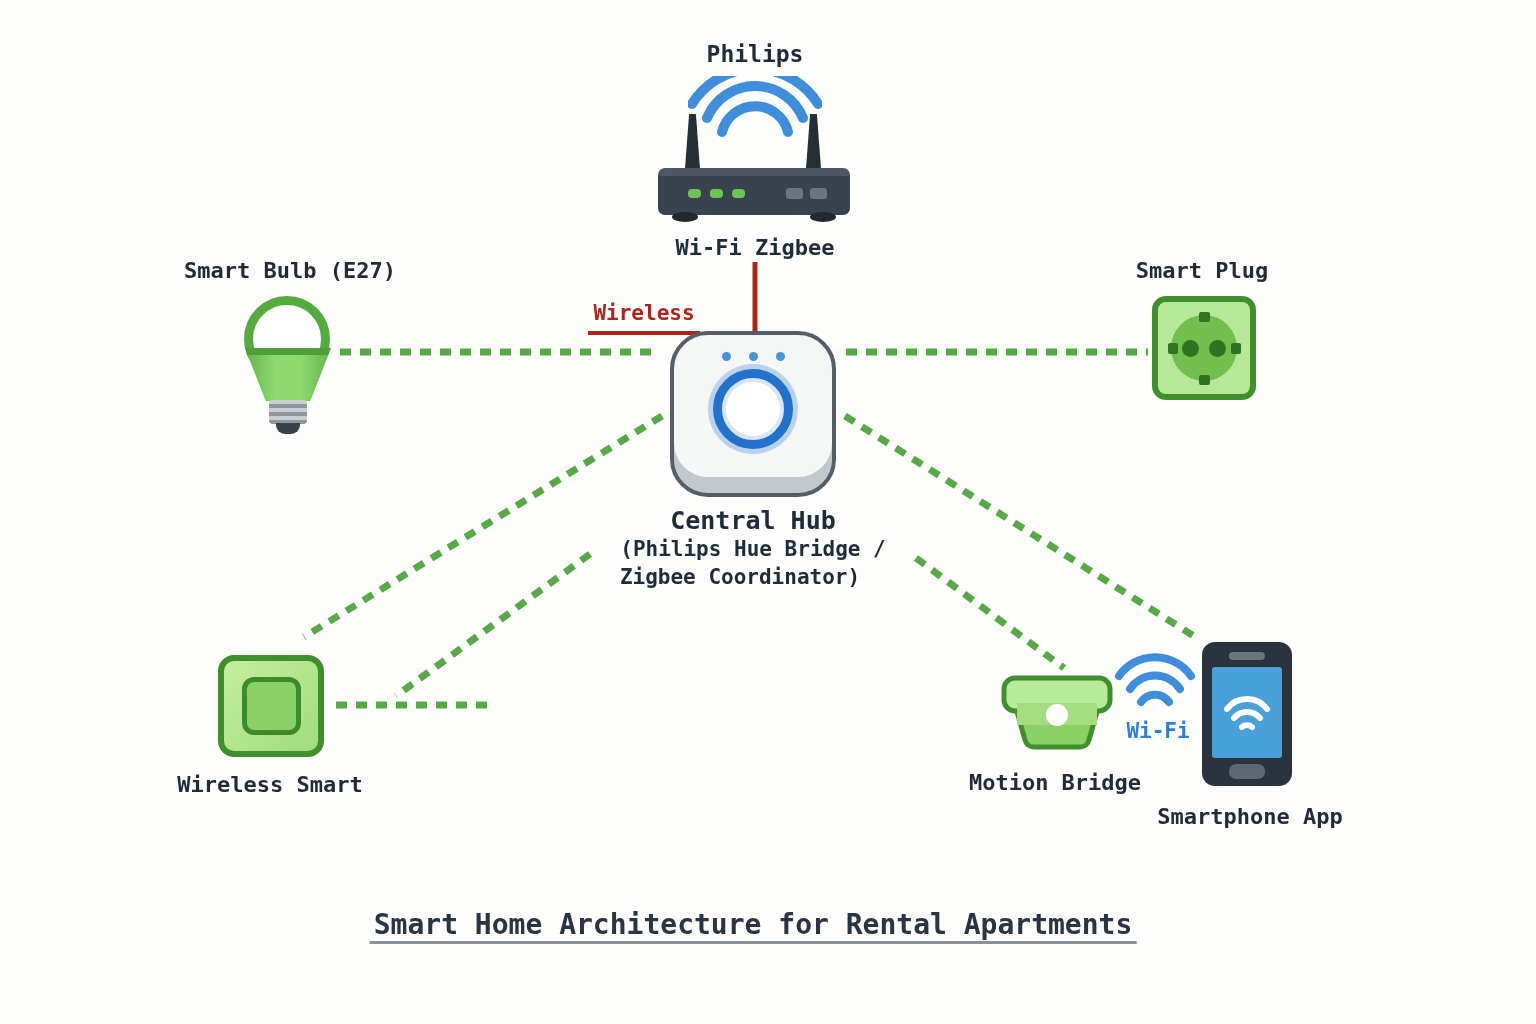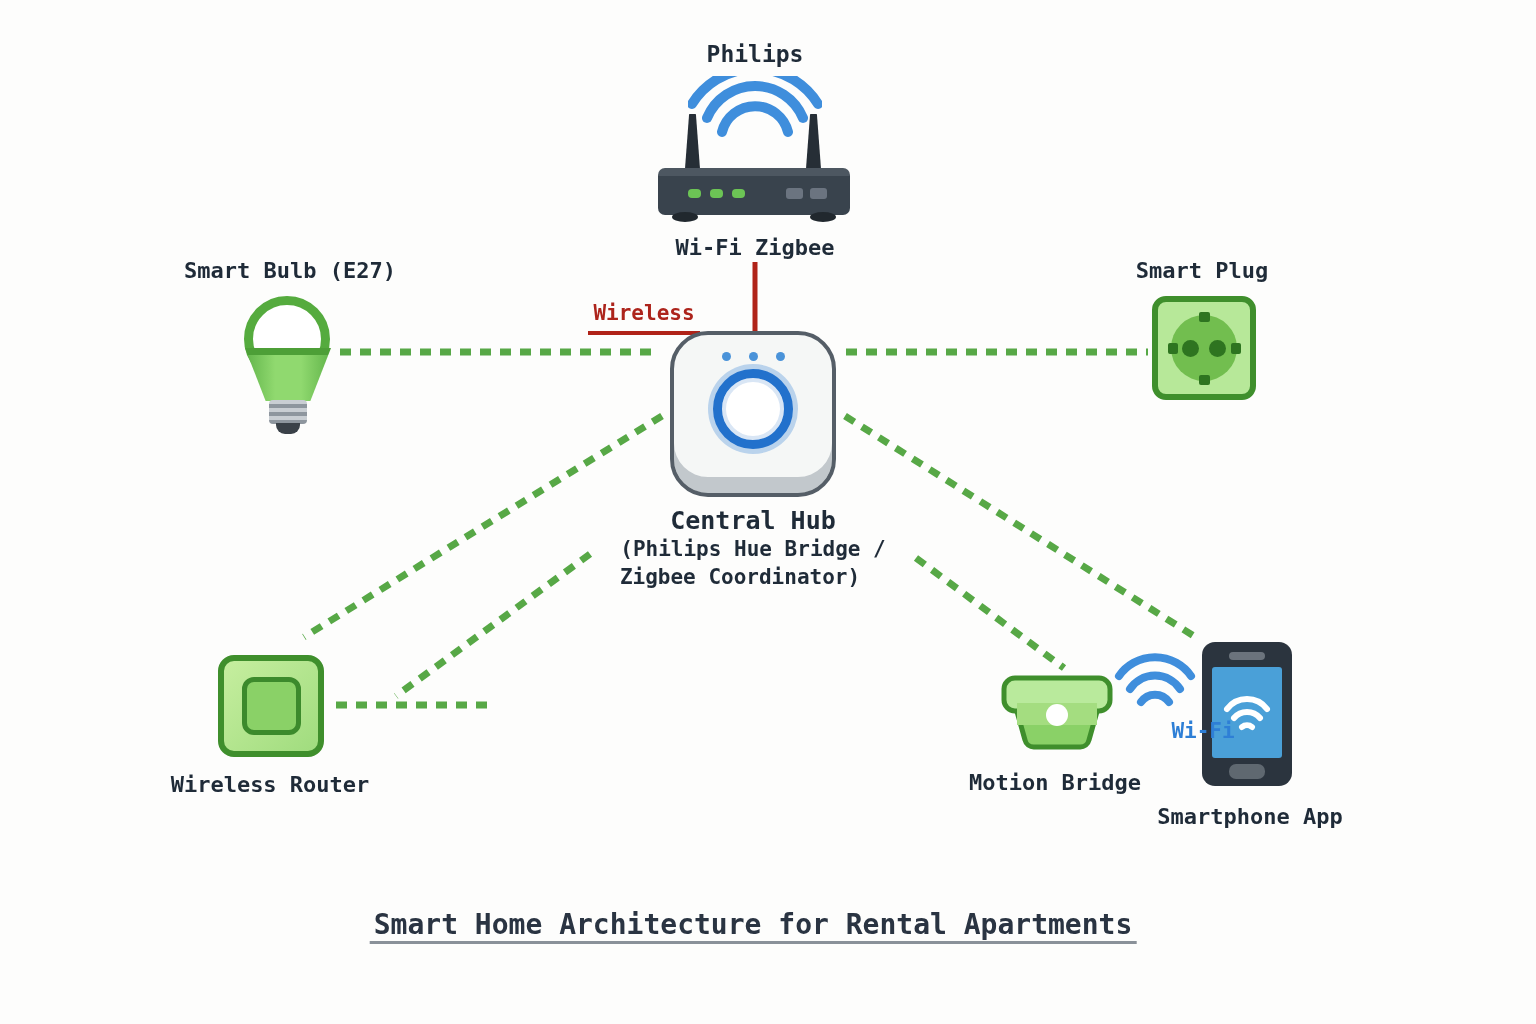--- a/index.html
+++ b/index.html
@@ -201,20 +201,20 @@
   <div class="lbl" style="left:755px;top:235px;font-size:22px;">Wi-Fi Zigbee</div>
   <div class="lbl" style="left:290px;top:258px;font-size:22px;">Smart Bulb (E27)</div>
   <div class="lbl" style="left:1202px;top:258px;font-size:22px;">Smart Plug</div>
 
   <div class="eth-label-box">Wireless</div>
 
   <div class="lbl" style="left:753px;top:506px;font-size:25px;">Central Hub</div>
   <div class="lbl" style="left:753px;top:537px;font-size:21px;text-align:right;">(Philips Hue Bridge /</div>
   <div class="lbl" style="left:712px;top:565px;font-size:21px;margin-left:28px;">Zigbee Coordinator)</div>
 
-  <div class="lbl" style="left:270px;top:772px;font-size:22px;">Wireless Router</div>
+  <div class="lbl" style="left:270px;top:772px;font-size:22px;">Wireless Smart</div>
   <div class="lbl" style="left:1055px;top:770px;font-size:22px;">Motion Bridge</div>
-  <div class="lbl blue" style="left:1158px;top:719px;font-size:21px;margin-left:45px;">Wi-Fi</div>
+  <div class="lbl blue" style="left:1158px;top:719px;font-size:21px;">Wi-Fi</div>
   <div class="lbl" style="left:1250px;top:804px;font-size:22px;">Smartphone App</div>
 
   <div class="title">Smart Home Architecture for Rental Apartments</div>
 
 </div>
 
 </body></html>

